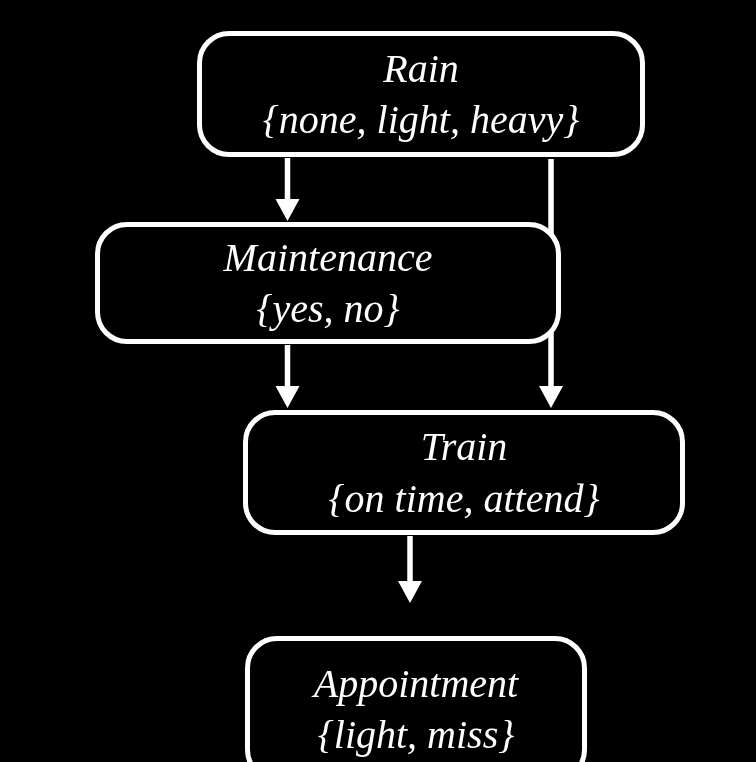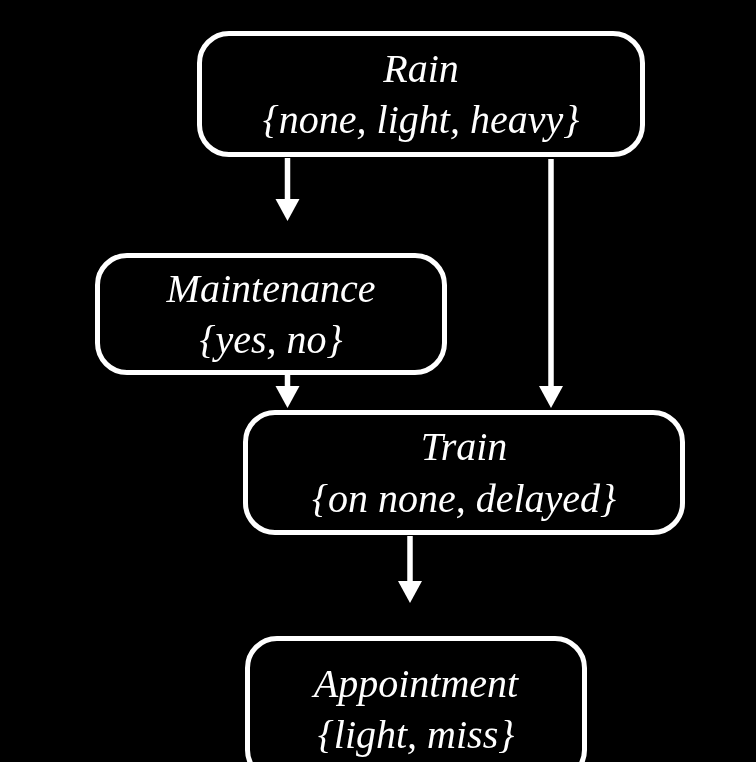--- a/index.html
+++ b/index.html
@@ -34,21 +34,21 @@
     flex-direction: column;
     align-items: center;
     justify-content: center;
     text-align: center;
     font-style: italic;
     font-size: 40px;
     line-height: 1.28;
     white-space: nowrap;
   }
   .node-rain        { left: 197px; top: 31px;  width: 448px; height: 126px; }
-  .node-maintenance { left: 95px;  top: 222px; width: 352px; height: 122px; margin-top: 31px; }
+  .node-maintenance { left: 95px;  top: 222px; width: 466px; height: 122px; }
   .node-train       { left: 199px; top: 410px; width: 442px; height: 125px; margin-left: 44px; }
   .node-appointment { left: 245px; top: 636px; width: 342px; height: 146px; }
   .edge-line {
     stroke: #ffffff;
     stroke-width: 5.5;
   }
   .edge-head {
     fill: #ffffff;
     stroke: none;
   }
@@ -86,21 +86,21 @@
     <div>{none, light, heavy}</div>
   </div>
 
   <div class="node node-maintenance">
     <div>Maintenance</div>
     <div>{yes, no}</div>
   </div>
 
   <div class="node node-train">
     <div>Train</div>
-    <div>{on none, delayed}</div>
+    <div>{on time, attend}</div>
   </div>
 
   <div class="node node-appointment">
     <div>Appointment</div>
     <div>{light, miss}</div>
   </div>
 
 </div>
 
 </body></html>

